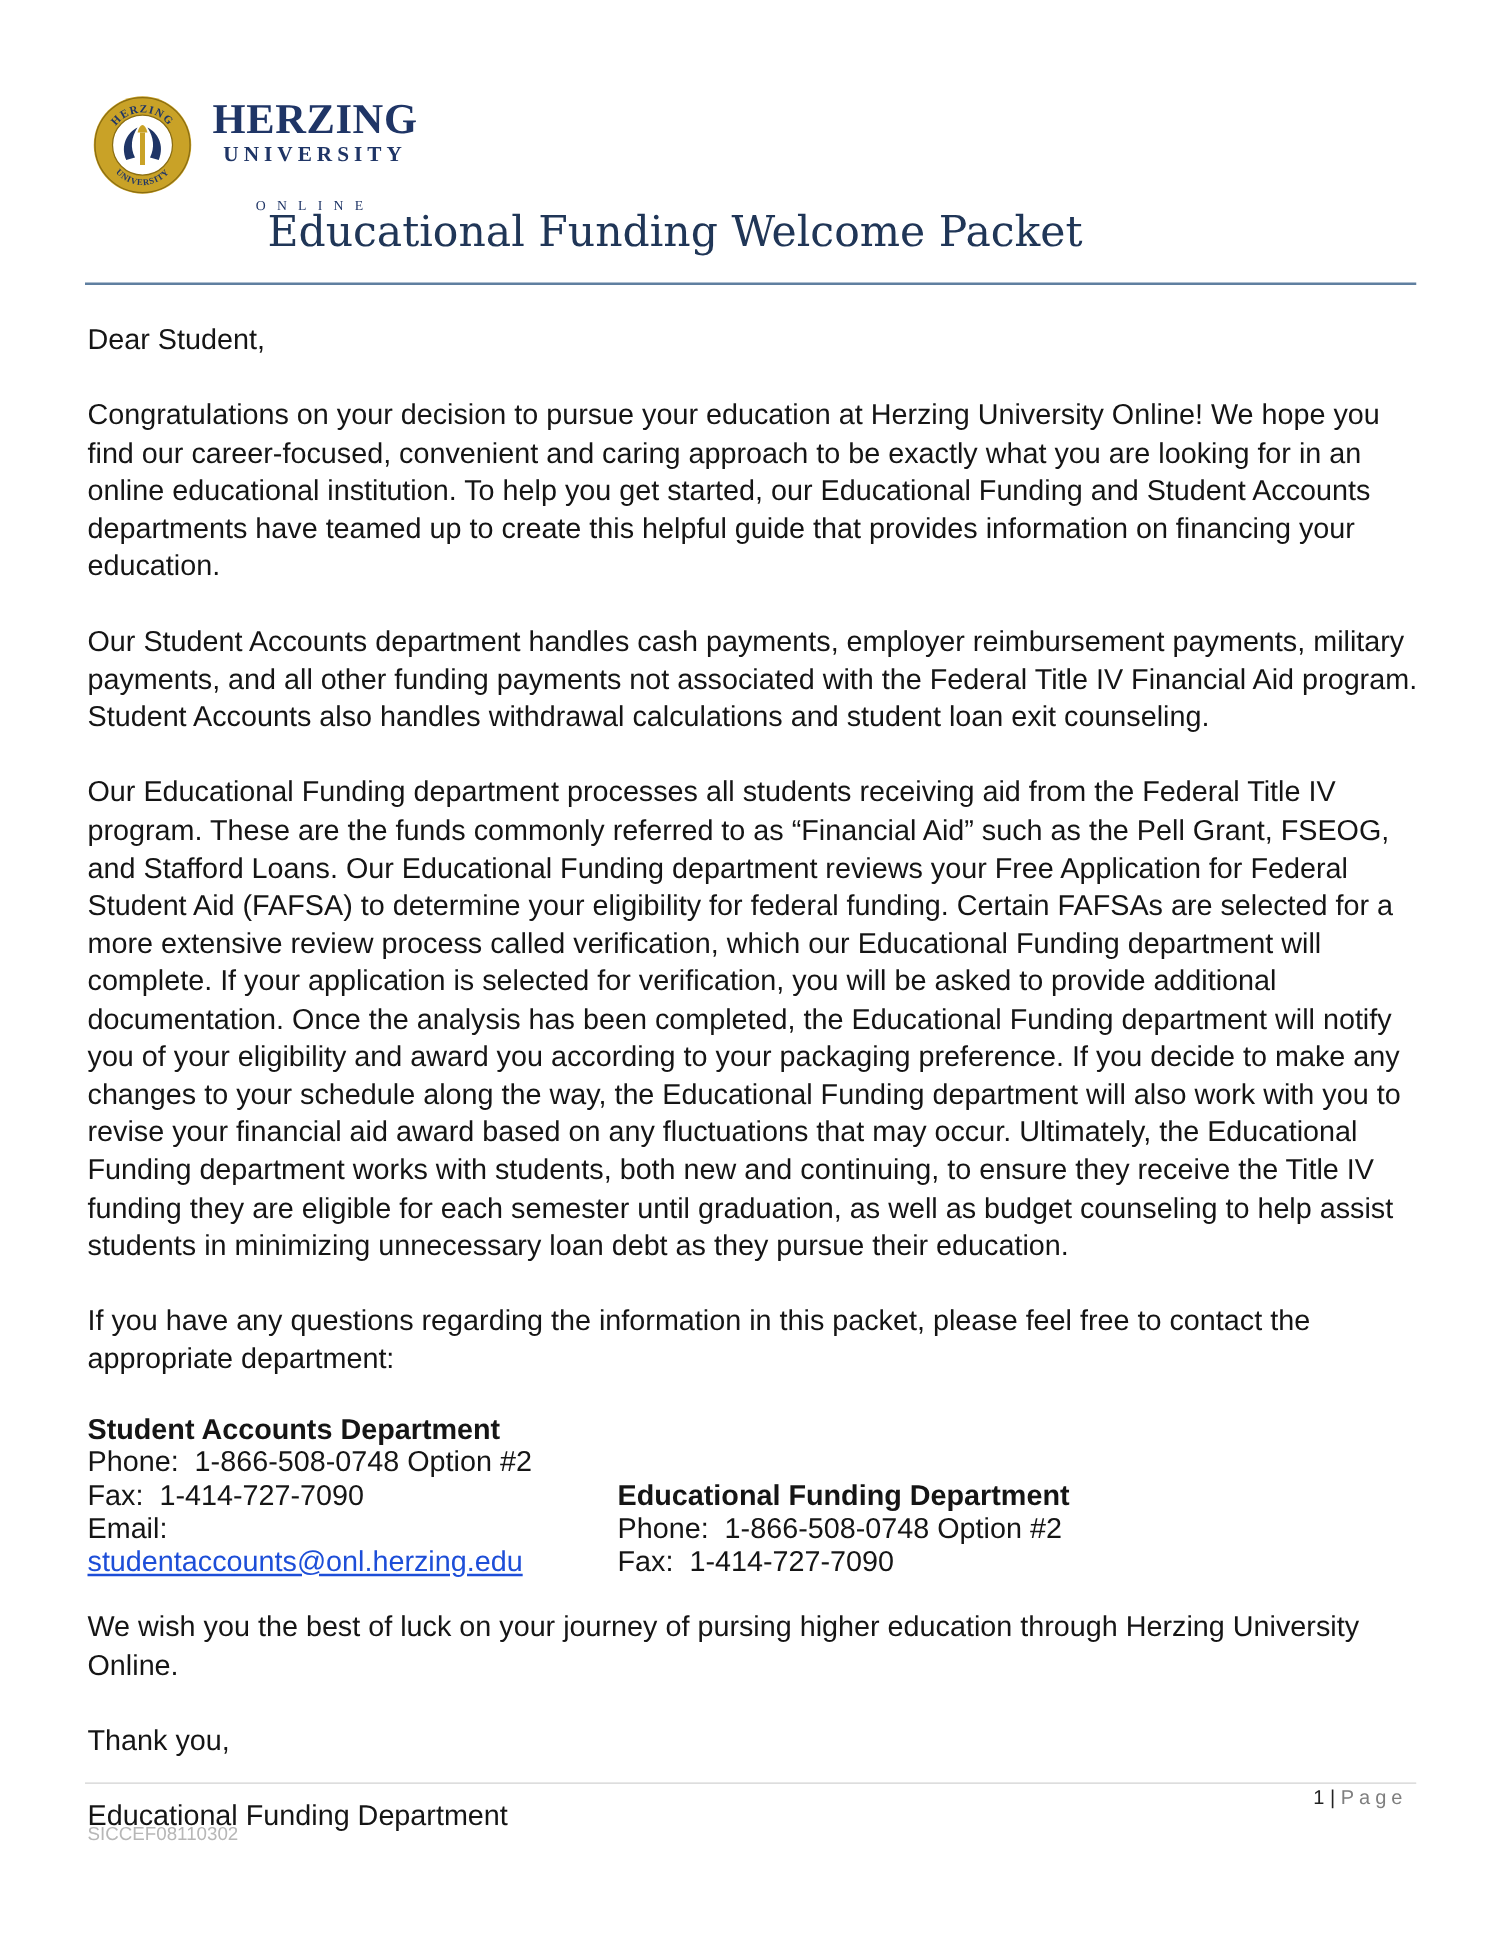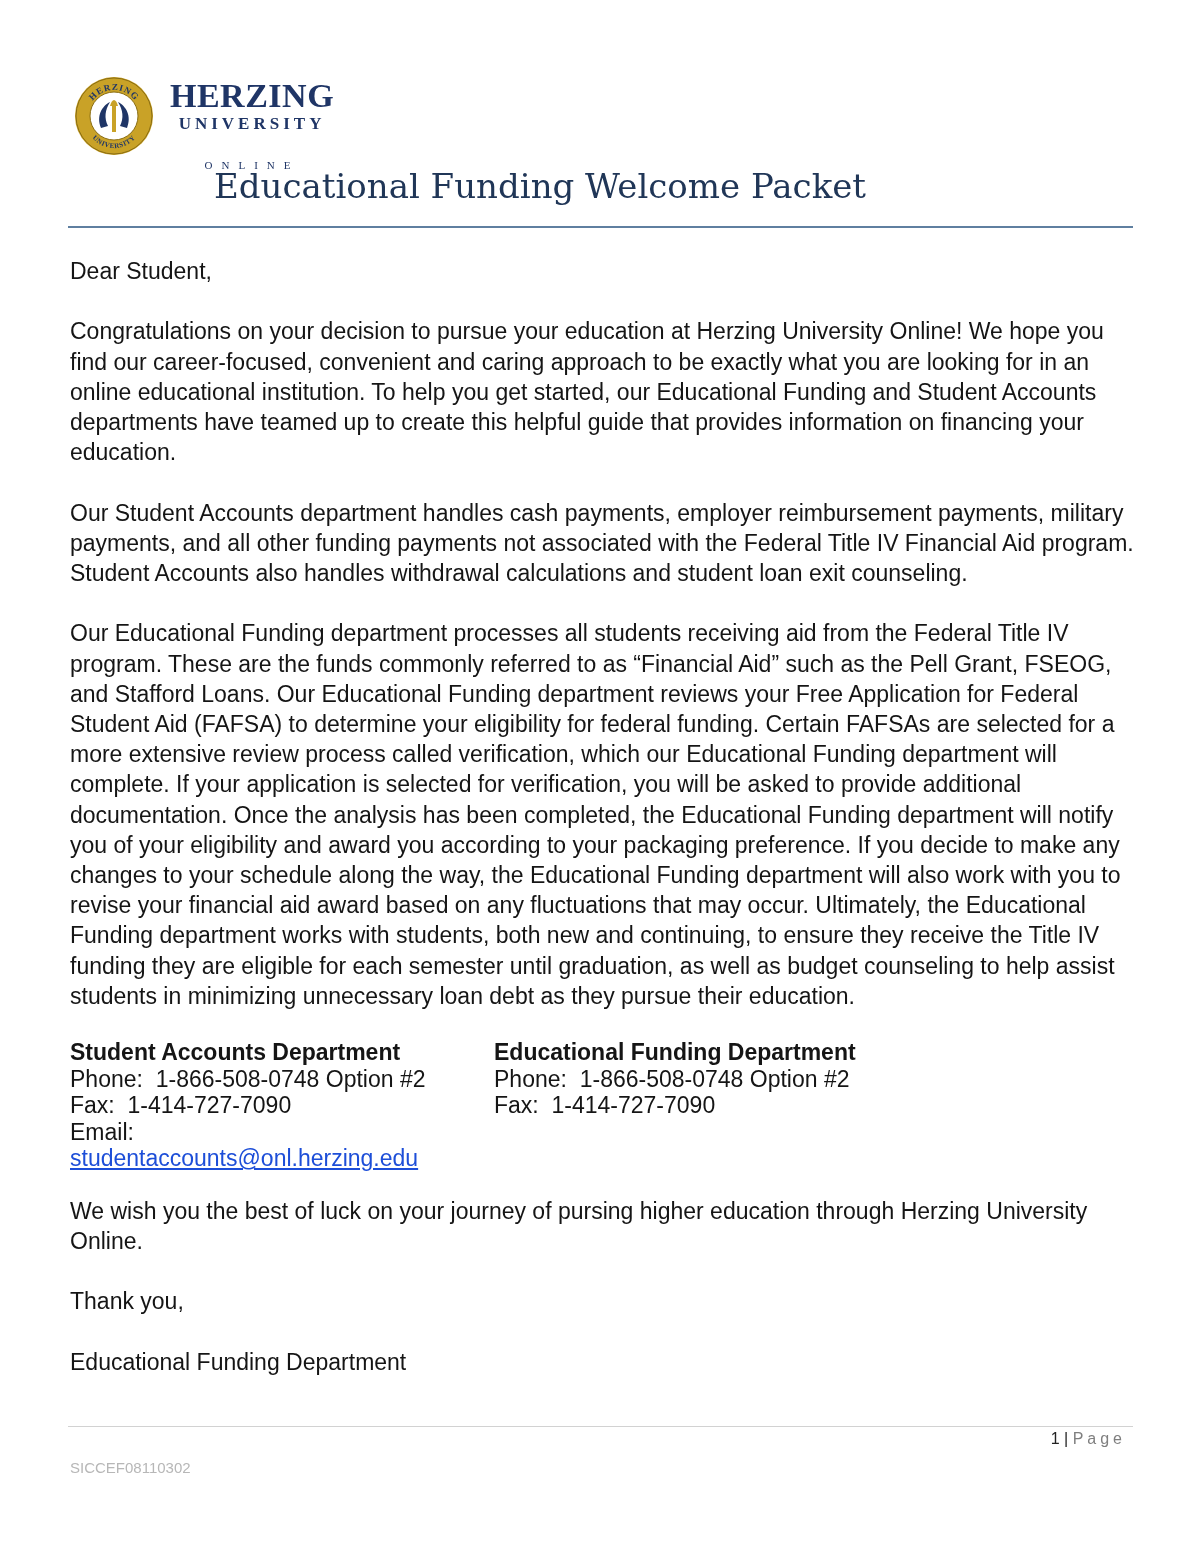--- a/index.html
+++ b/index.html
@@ -11,21 +11,21 @@
               font-family: "Liberation Serif", serif; font-weight: bold; text-align: center; }
   .wm1 { font-size: 34px; letter-spacing: 0.5px; line-height: 36px; }
   .wm2 { font-size: 17px; letter-spacing: 4px; line-height: 20px; }
   .wm3 { font-size: 11px; letter-spacing: 9px; line-height: 14px; font-weight: normal; margin-top: 24px; }
   .title { position: absolute; left: 0; width: 1080px; top: 166px; text-align: center;
            font-family: "DejaVu Serif", serif; font-size: 34px; color: #203657; }
   .title-rule { position: absolute; left: 68px; width: 1065px; top: 226px; height: 2px; background: #5f7fa0; }
   .body { position: absolute; left: 70px; top: 256px; width: 1065px;
           font-family: "Liberation Sans", sans-serif; font-size: 23px; line-height: 30.2px; color: #151515; }
   .body p { margin: 0 0 30.2px 0; }
-  .contacts { display: flex; margin: -2px 0 24px 0; line-height: 26.5px; }
+  .contacts { display: flex; margin: -2px 0 24px 0; line-height: 26.5px; align-items: flex-end; }
   .col { width: 424px; }
   .col b { font-weight: bold; }
   .email-link { color: #1d4ed8; text-decoration: underline; }
   .footer-rule { position: absolute; left: 68px; width: 1065px; top: 1426px; height: 1px; background: #d2d2d2; }
   .page-num { position: absolute; right: 74px; top: 1430px; font-size: 16px; color: #222; }
   .page-num .sep { color: #222; }
   .page-num .pg { color: #7f7f7f; letter-spacing: 4px; }
   .doc-code { position: absolute; left: 70px; top: 1459px; font-size: 15px; color: #b7b7b7; }
 </style>
 </head>
@@ -60,20 +60,21 @@
 </div>
 
 <div class="title">Educational Funding Welcome Packet</div>
 <div class="title-rule"></div>
 
 <div class="body">
   <p>Dear Student,</p>
   <p>Congratulations on your decision to pursue your education at Herzing University Online!  We hope you find our career-focused, convenient and caring approach to be exactly what you are looking for in an online educational institution.  To help you get started, our Educational Funding and Student Accounts departments have teamed up to create this helpful guide that provides information on financing your education.</p>
   <p>Our Student Accounts department handles cash payments, employer reimbursement payments, military payments, and all other funding payments not associated with the Federal Title IV Financial Aid program.  Student Accounts also handles withdrawal calculations and student loan exit counseling.</p>
   <p>Our Educational Funding department processes all students receiving aid from the Federal Title IV program.  These are the funds commonly referred to as “Financial Aid” such as the Pell Grant, FSEOG, and Stafford Loans.  Our Educational Funding department reviews your Free Application for Federal Student Aid (FAFSA) to determine your eligibility for federal funding.  Certain FAFSAs are selected for a more extensive review process called verification, which our Educational Funding department will complete.  If your application is selected for verification, you will be asked to provide additional documentation.  Once the analysis has been completed, the Educational Funding department will notify you of your eligibility and award you according to your packaging preference.  If you decide to make any changes to your schedule along the way, the Educational Funding department will also work with you to revise your financial aid award based on any fluctuations that may occur.  Ultimately, the Educational Funding department works with students, both new and continuing, to ensure they receive the Title IV funding they are eligible for each semester until graduation, as well as budget counseling to help assist students in minimizing unnecessary loan debt as they pursue their education.</p>
+  <p>If you have any questions regarding the information in this packet, please feel free to contact the appropriate department:</p>
 
   <div class="contacts">
     <div class="col">
       <div><b>Student Accounts Department</b></div>
       <div><span>Phone:</span>&nbsp; <span>1-866-508-0748 Option #2</span></div>
       <div><span>Fax:</span>&nbsp; <span>1-414-727-7090</span></div>
       <div><span>Email:</span>&nbsp; <a class="email-link">studentaccounts@onl.herzing.edu</a></div>
     </div>
     <div class="col">
       <div><b>Educational Funding Department</b></div>

